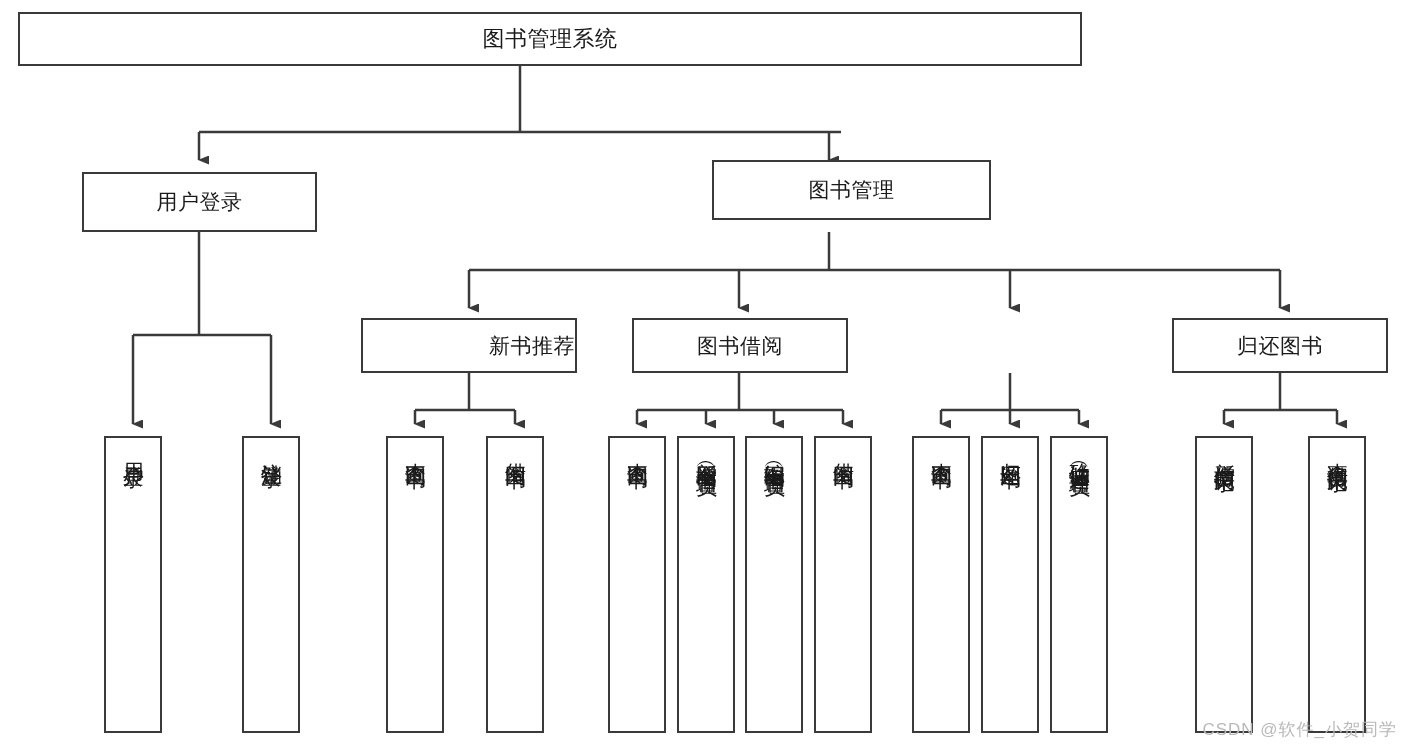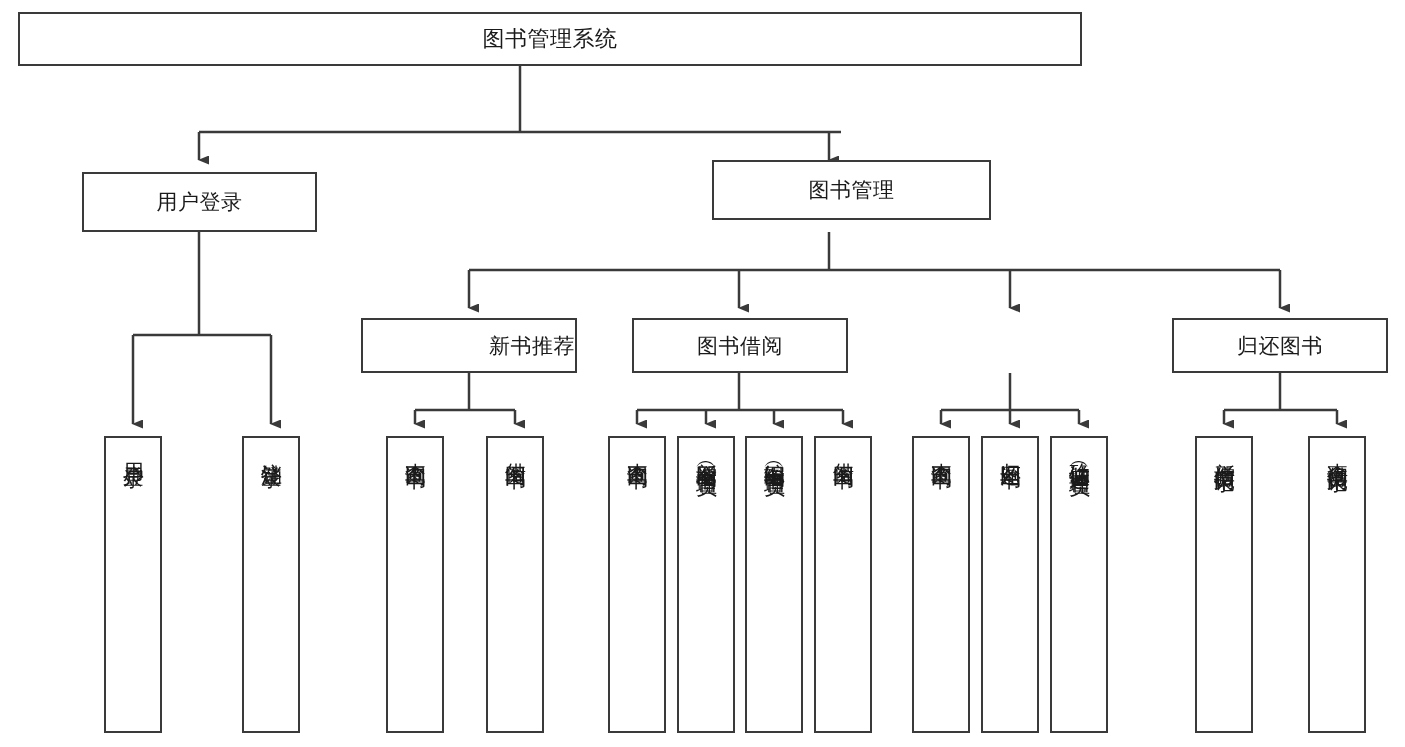--- a/index.html
+++ b/index.html
@@ -183,13 +183,14 @@
     <span class="node-label-v">确认归还（管理员）</span>
   </div>
 
   <div class="node-box leaf" style="left:1195px; top:436px; width:58px; height:297px;">
     <span class="node-label-v">新增借阅记录</span>
   </div>
   <div class="node-box leaf" style="left:1308px; top:436px; width:58px; height:297px;">
     <span class="node-label-v">查询借阅记录</span>
   </div>
 
+  <div class="watermark">CSDN @软件_小贺同学</div>
 </div>
 
 </body></html>

